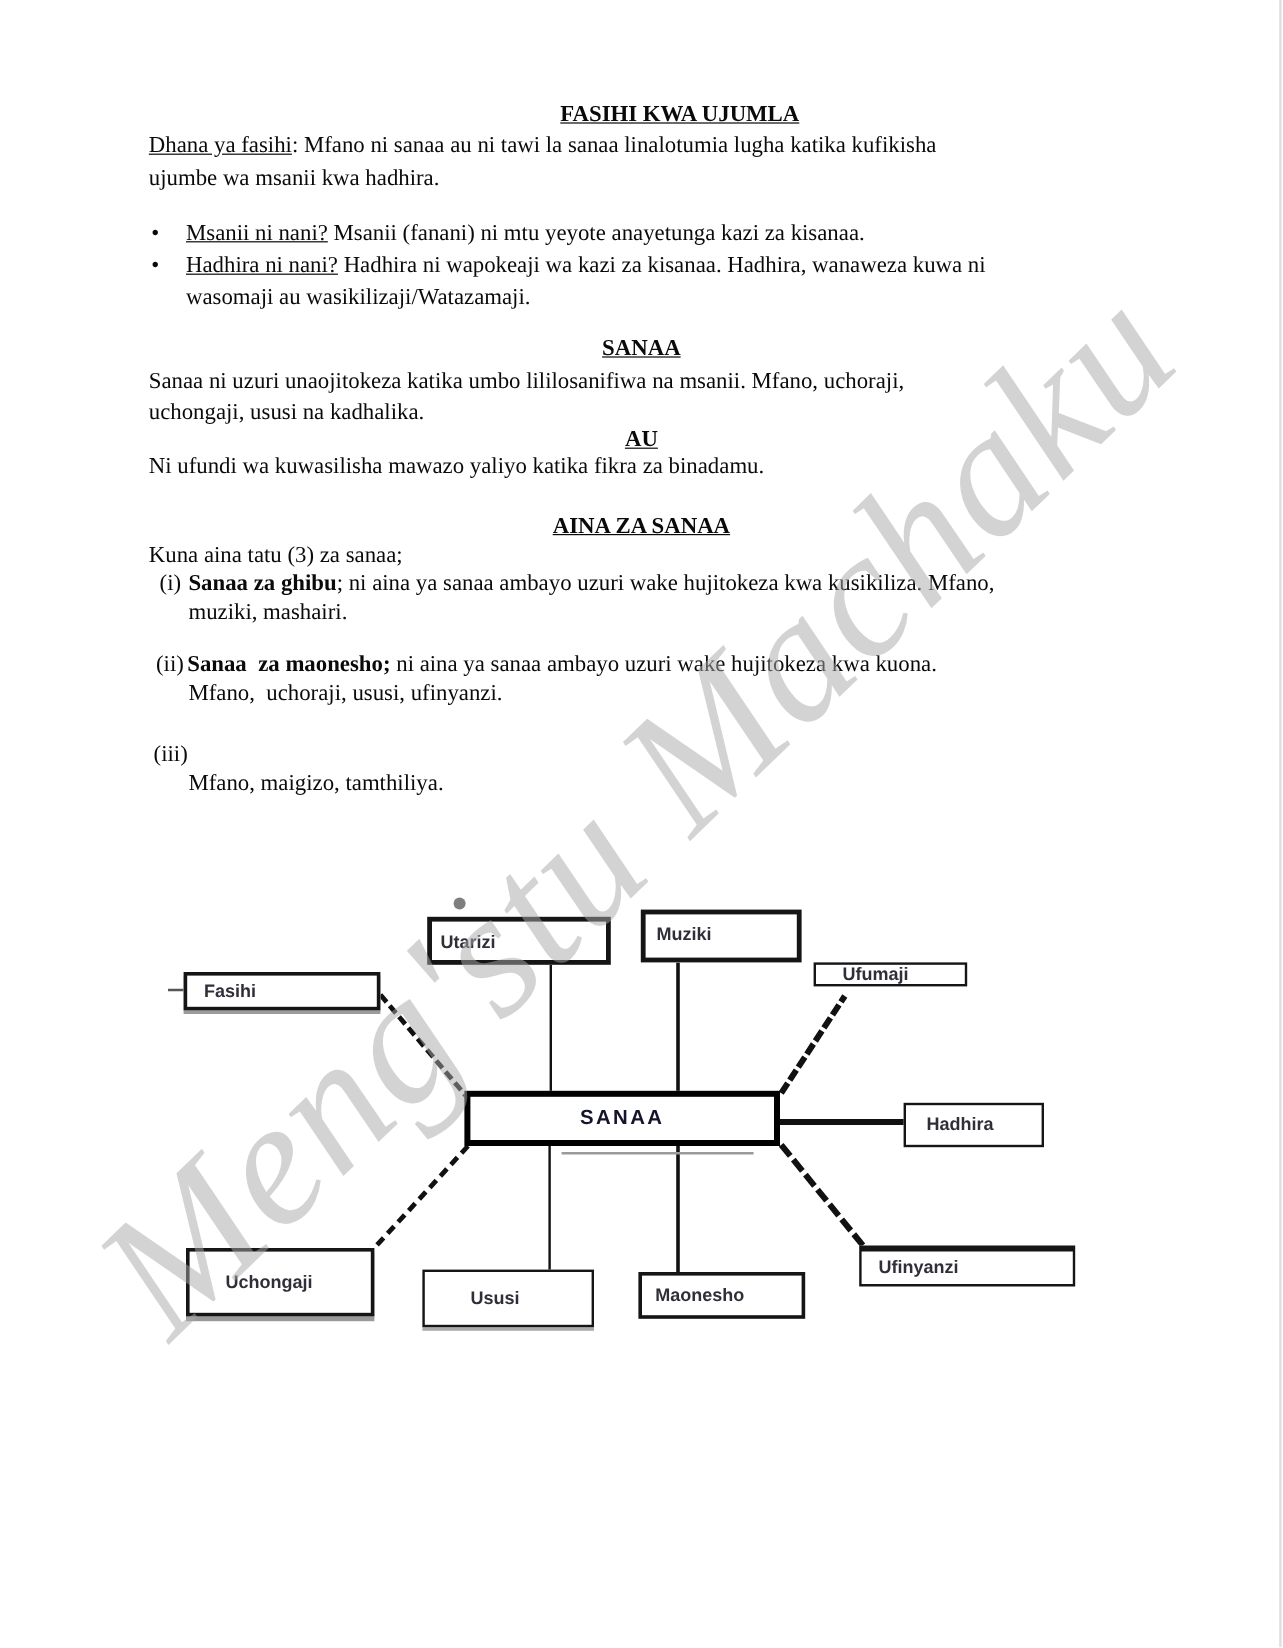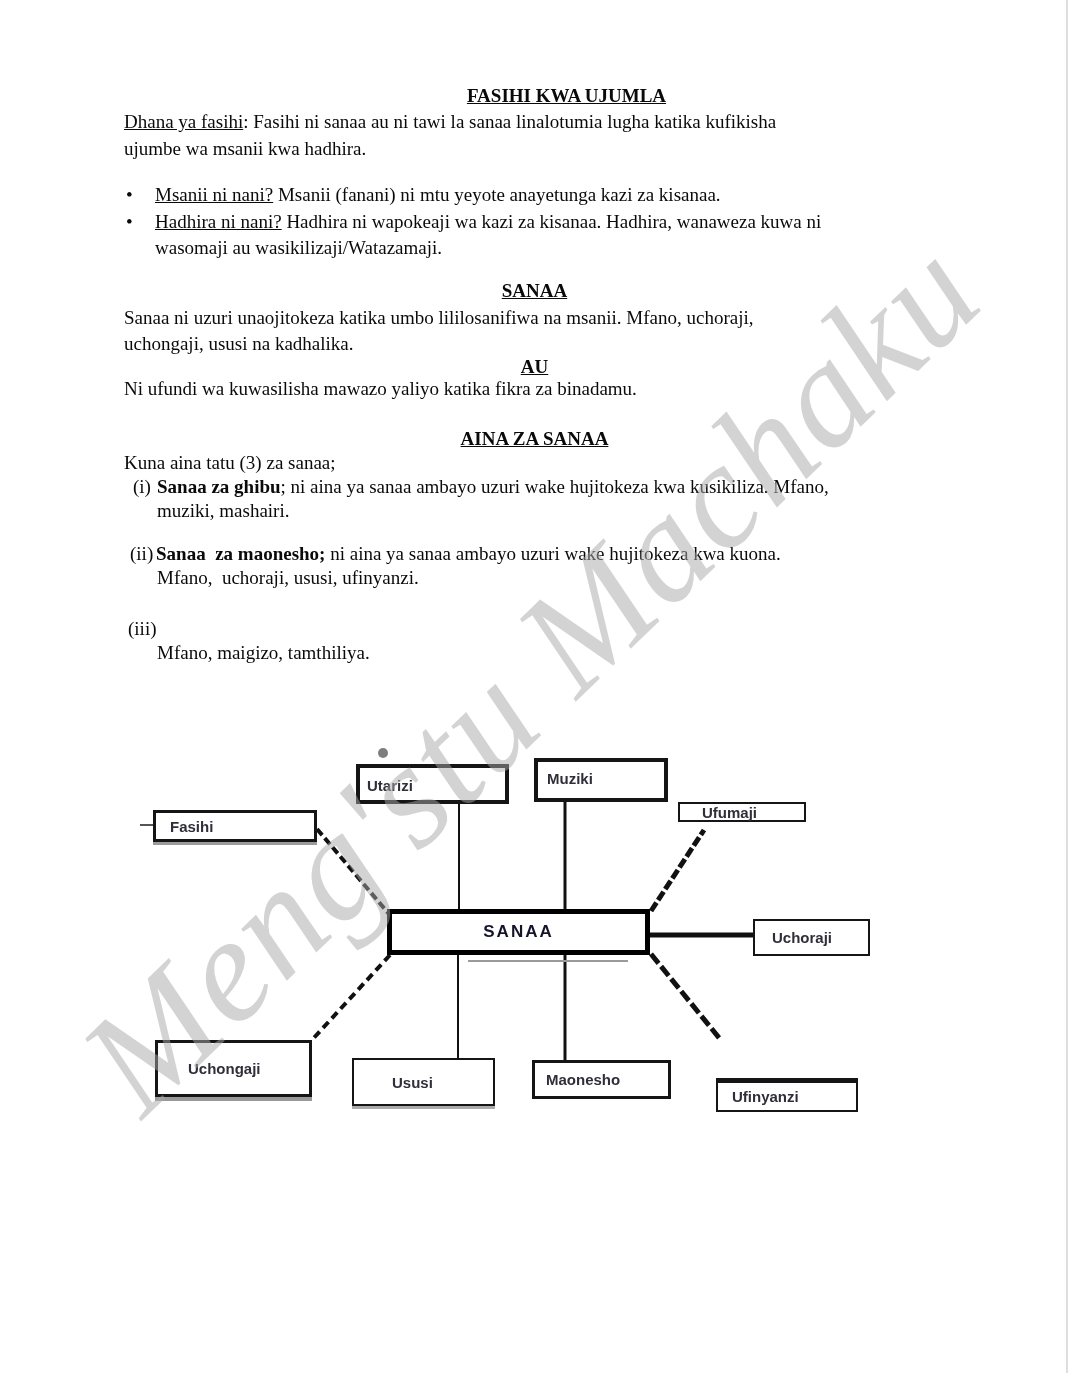--- a/index.html
+++ b/index.html
@@ -24,40 +24,40 @@
     font-family:"Liberation Sans", sans-serif;font-size:15px;font-weight:600;color:#2f2f3a;
     display:flex;align-items:center;
   }
   .node-fasihi   {left:153px;top:80px;width:164px;height:32px;padding-left:14px;box-shadow:0 3px 0 #9b9b9b;}
   .node-utarizi  {left:356px;top:34px;width:153px;height:40px;border-width:4px;align-items:flex-start;padding:9px 0 0 7px;}
   .node-muziki   {left:534px;top:28px;width:134px;height:44px;border-width:4px;align-items:flex-start;padding:8px 0 0 9px;}
   .node-ufumaji  {left:678px;top:72px;width:128px;height:20px;border-width:2px;padding-left:22px;}
   .node-sanaa    {left:387px;top:179px;width:263px;height:46px;border:5px solid #000;justify-content:center;
                   font-size:17px;font-weight:bold;letter-spacing:2px;color:#14142b;}
   .node-uchoraji {left:753px;top:189px;width:117px;height:37px;border-width:2px;padding-left:17px;}
-  .node-ufinyanzi{left:716px;top:308px;width:142px;height:34px;border-width:2px;border-top-width:5px;padding-left:14px;margin-top:40px;}
+  .node-ufinyanzi{left:716px;top:308px;width:180px;height:34px;border-width:2px;border-top-width:5px;padding-left:14px;}
   .node-uchongaji{left:155px;top:310px;width:157px;height:57px;box-shadow:0 4px 0 #999;padding-left:30px;}
   .node-ususi    {left:352px;top:328px;width:143px;height:48px;border-width:2px;box-shadow:0 3px 0 #aaa;padding-left:38px;}
   .node-maonesho {left:532px;top:330px;width:139px;height:39px;padding-left:11px;}
   
   .watermark{
     position:absolute;left:530px;top:675px;z-index:6;pointer-events:none;
     transform:translate(-50%,-50%) rotate(-44deg);
     font-family:"Liberation Serif", serif;font-style:italic;
     font-size:150px;letter-spacing:2px;color:#a9a9a9;opacity:0.5;white-space:nowrap;
   }
 </style>
 </head>
 <body>
 
 <div class="page">
 
   <div class="line centered h" style="top:84px;padding-left:32px;"><span class="uh">FASIHI KWA UJUMLA</span></div>
 
-  <div class="line" style="left:124px;top:110px;"><span class="ul">Dhana ya fasihi</span><span>: Fasihi ni sanaa au ni tawi la sanaa linalotumia lugha katika kufikisha</span></div>
+  <div class="line" style="left:124px;top:110px;"><span class="ul">Dhana ya fasihi</span><span>: Mfano ni sanaa au ni tawi la sanaa linalotumia lugha katika kufikisha</span></div>
   <div class="line" style="left:124px;top:137px;">ujumbe wa msanii kwa hadhira.</div>
 
   <span class="bullet-dot" style="left:126px;top:183px;">•</span>
   <div class="line" style="left:155px;top:183px;"><span class="ul">Msanii ni nani?</span><span> Msanii (fanani) ni mtu yeyote anayetunga kazi za kisanaa.</span></div>
 
   <span class="bullet-dot" style="left:126px;top:210px;">•</span>
   <div class="line" style="left:155px;top:210px;"><span class="ul">Hadhira ni nani?</span><span> Hadhira ni wapokeaji wa kazi za kisanaa. Hadhira, wanaweza kuwa ni</span></div>
   <div class="line" style="left:155px;top:236px;">wasomaji au wasikilizaji/Watazamaji.</div>
 
   <div class="line centered h" style="top:279px;"><span class="uh">SANAA</span></div>
@@ -119,21 +119,21 @@
     <div class="node node-muziki">
         <span>Muziki</span>
       </div>
     <div class="node node-ufumaji">
         <span>Ufumaji</span>
       </div>
     <div class="node node-sanaa">
         <span>SANAA</span>
       </div>
     <div class="node node-uchoraji">
-        <span>Uchoraji</span>
+        <span>Hadhira</span>
       </div>
     <div class="node node-ufinyanzi">
         <span>Ufinyanzi</span>
       </div>
     <div class="node node-ususi">
         <span>Ususi</span>
       </div>
     <div class="node node-uchongaji">
         <span>Uchongaji</span>
       </div>

